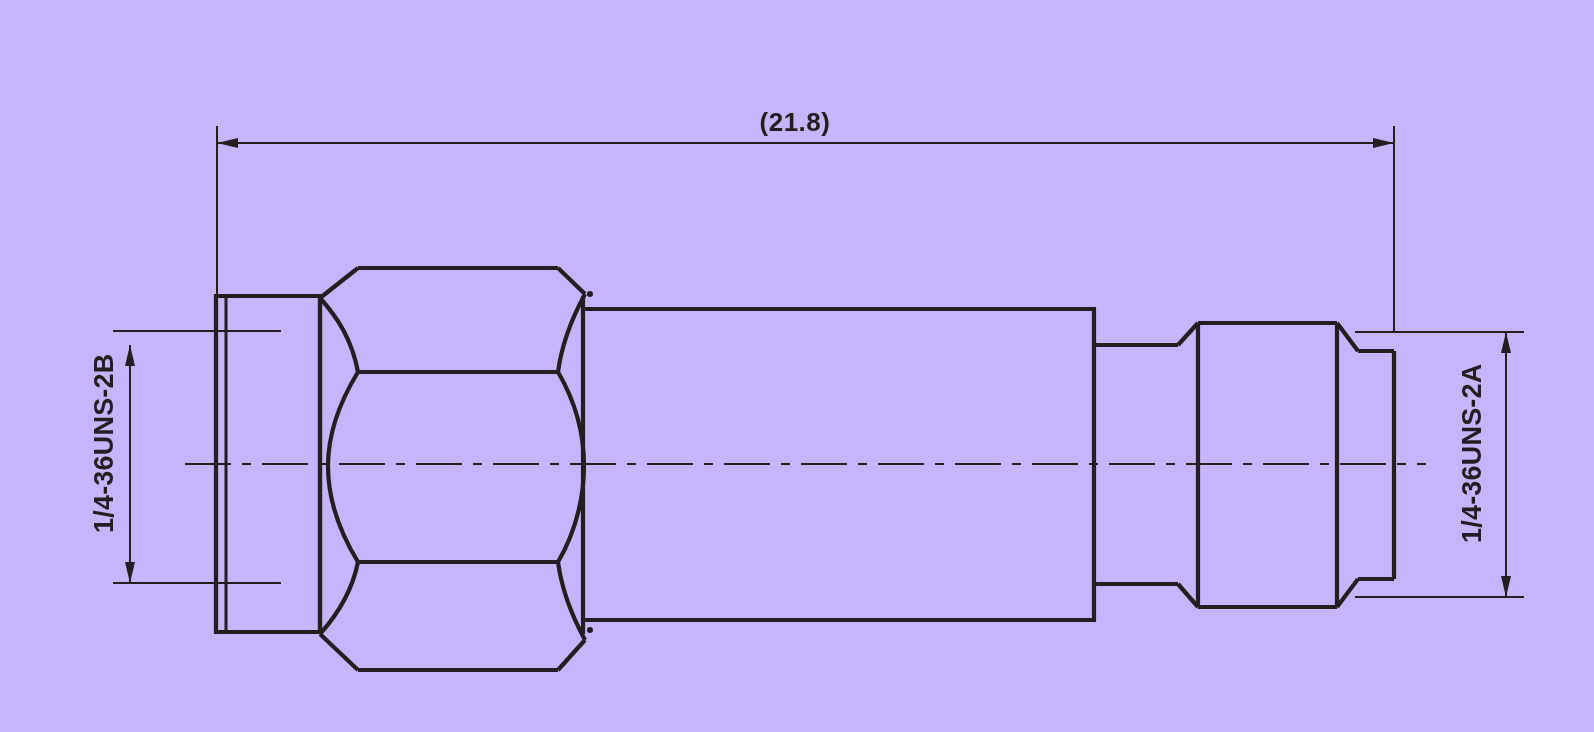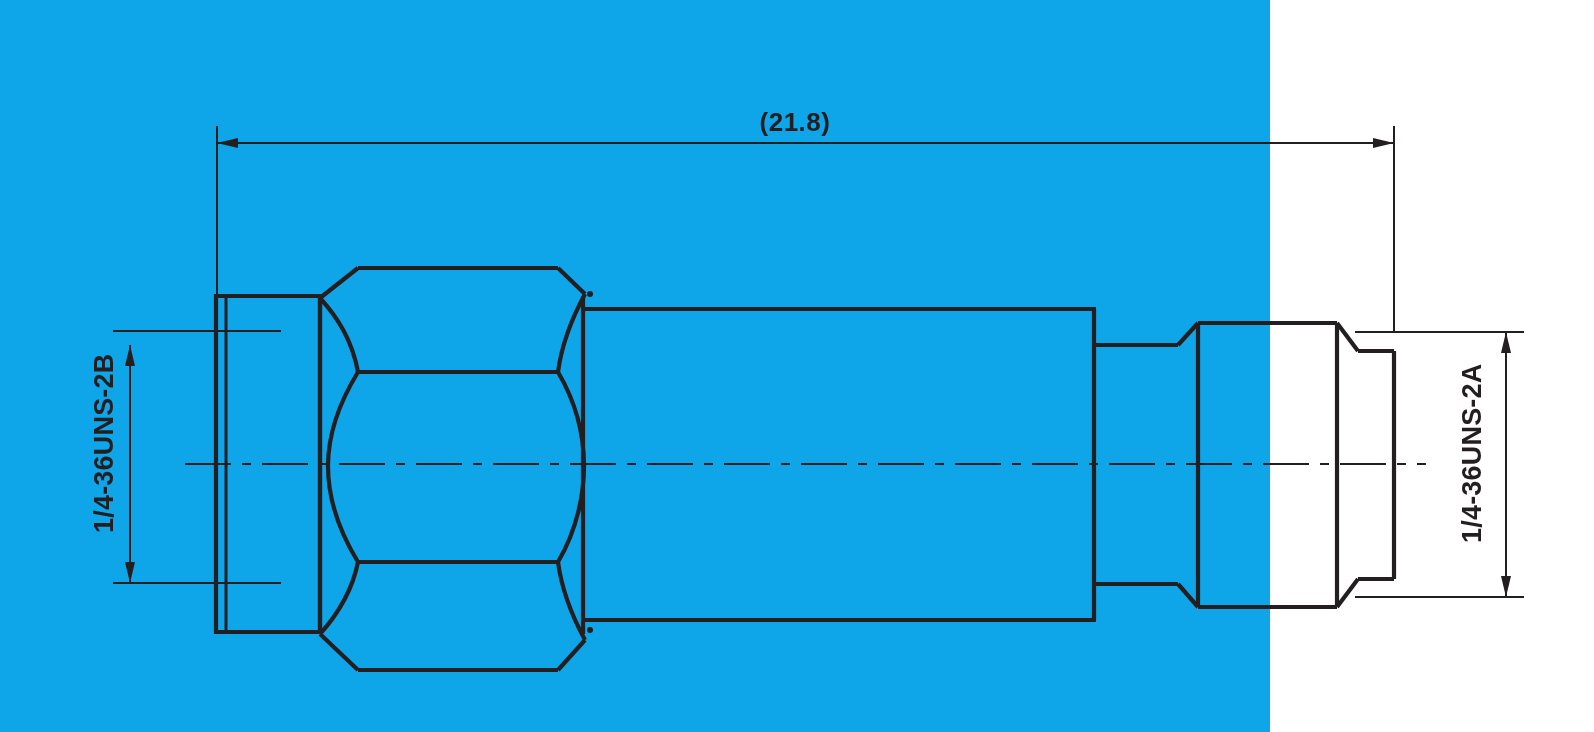--- a/index.html
+++ b/index.html
@@ -8,23 +8,23 @@
     background: #ffffff;
   }
   body {
     width: 1594px;
     height: 732px;
     font-family: "Liberation Sans", sans-serif;
     overflow: hidden;
   }
   #drawing-root {
     position: relative;
-    width: 1270px;
+    width: 1594px;
     height: 732px;
-    background: #0ea5e9;
+    background: #c4b5fd;
   }
   svg.draw {
     display: block;
     width: 1594px;
     height: 732px;
   }
   .outline {
     fill: none;
     stroke: #231f20;
     stroke-width: 4.2;

